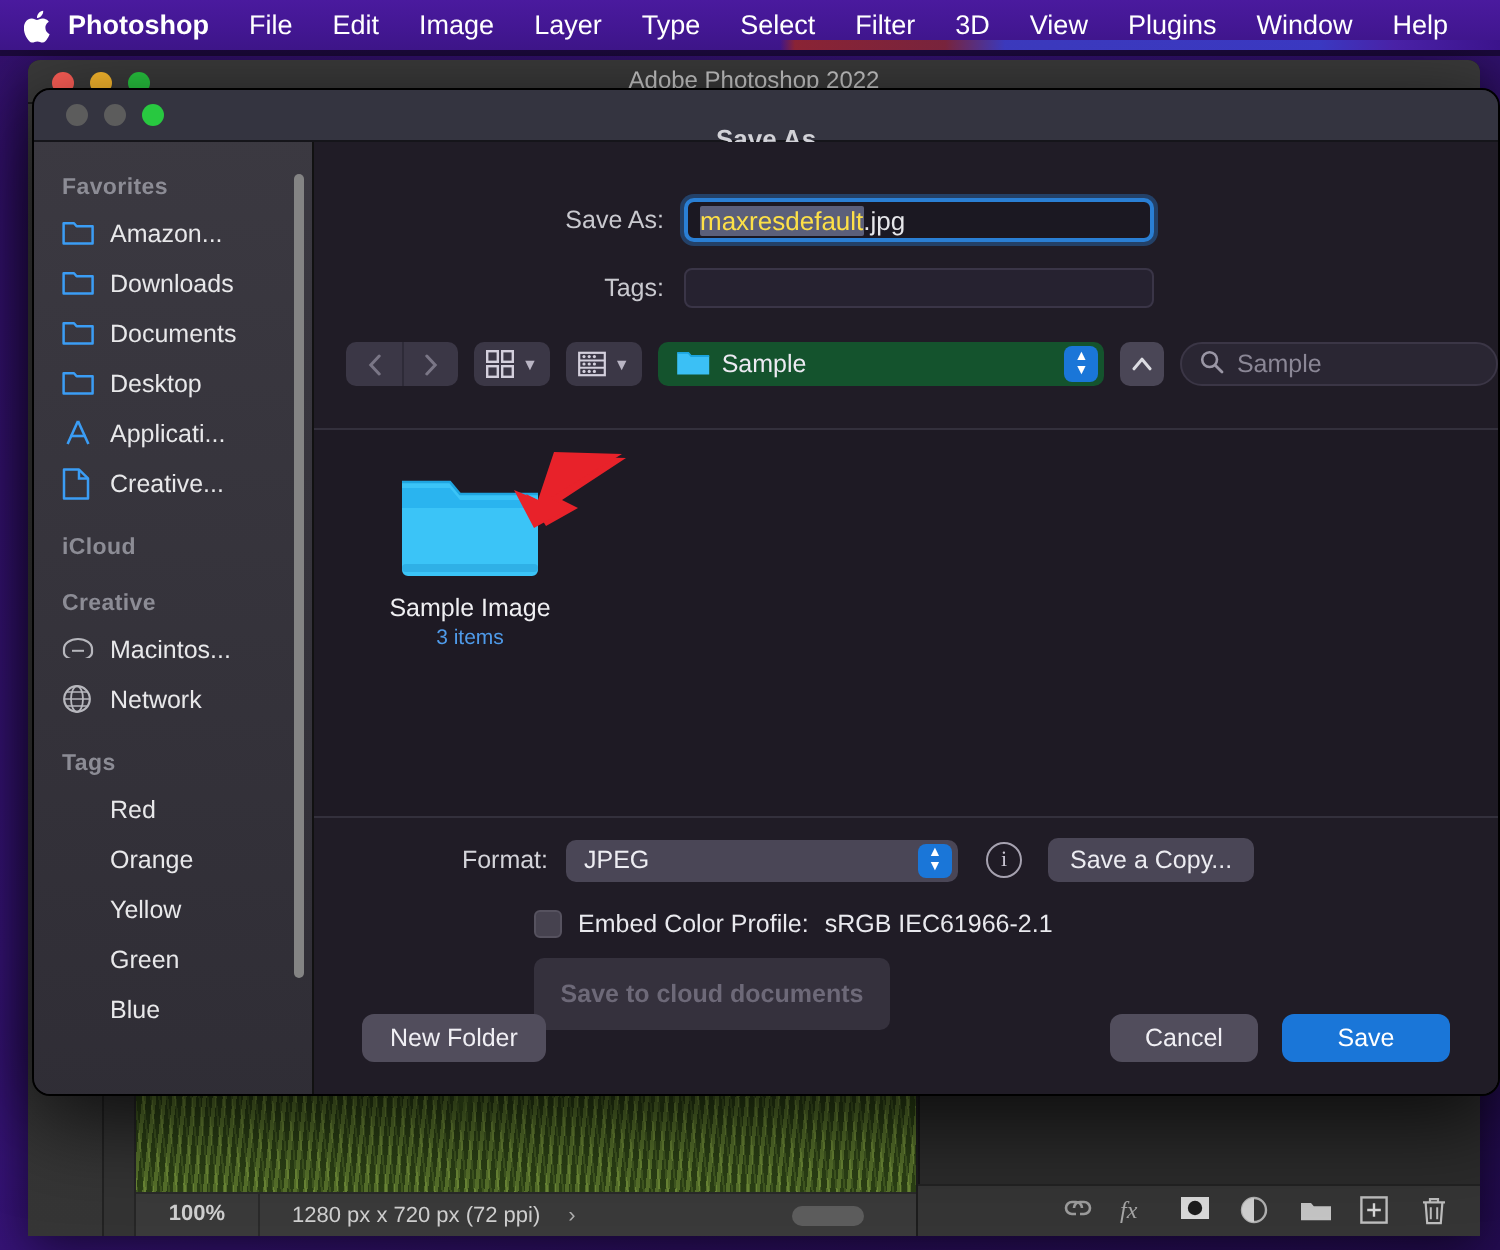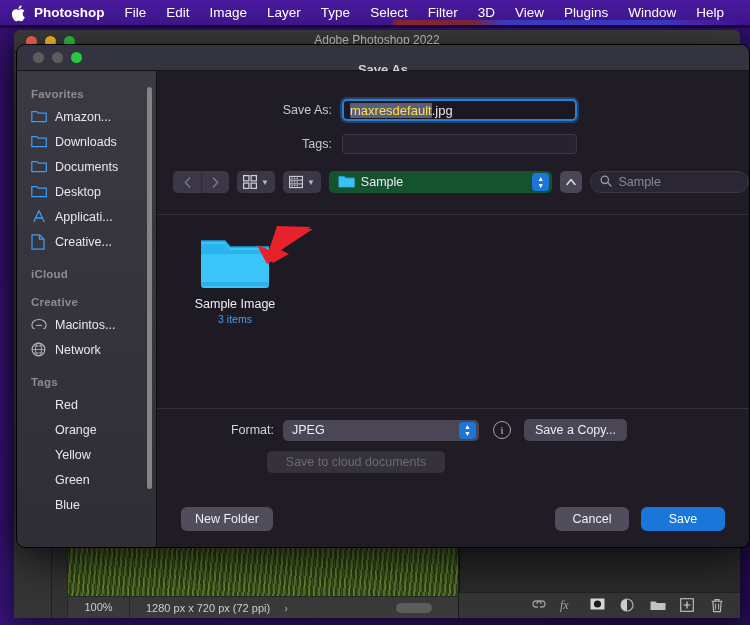--- a/index.html
+++ b/index.html
@@ -131,21 +131,21 @@
       linear-gradient(180deg,#2f4018 0%, #4a6524 40%, #3b541c 100%);
   }
   #ps-statusbar {
     position: absolute; left: 16px; right: 0; bottom: 0; height: 22px;
     background: #3a3a3a; border-top: 1px solid #2a2a2a;
     display: flex; align-items: center;
     color: #cfcfcf; font-size: 11px;
   }
   #ps-zoom {
     width: 62px; text-align: center;
-    border-right: 1px solid #2a2a2a; line-height: 21px;
+    border-right: 1px solid #2a2a2a; line-height: 21px; font-weight: bold;
   }
   #ps-dims { padding-left: 16px; }
   #ps-status-arrow { margin-left: 14px; color: #b0b0b0; }
   #ps-scrollpill {
     position:absolute; right: 26px; top: 6px;
     width: 36px; height: 10px; border-radius: 5px; background: #5d5d5d;
   }
 
   
   #ps-panels {
@@ -323,24 +323,24 @@
     display:flex; align-items:center; color:#ececf1; font-size: 12.5px;
   }
   #embed-row { display:flex; align-items:center; margin: 14px 0 0 110px; }
   #embed-check {
     width: 14px; height: 14px; border-radius: 3px;
     background: #46424f; border: 1px solid #56525f; margin-right: 8px;
   }
   #embed-label { color: #e9e9ee; font-size: 12.5px; }
   #embed-value { color: #e9e9ee; font-size: 12.5px; margin-left: 8px; }
   #cloud-btn {
-    margin: 10px 0 0 110px; height: 22px; width: 178px;
+    margin: 10px 0 0 110px; height: 36px; width: 178px;
     background: #35313d; border-radius: 5px;
     display:flex; align-items:center; justify-content:center;
-    color:#6d6978; font-size: 12.5px;
+    color:#6d6978; font-size: 12.5px; font-weight: bold;
   }
 
   
   #sheet-footer { position:absolute; left:0; right:0; bottom: 18px; height: 24px; }
   .btn {
     position: absolute; height: 24px; border-radius: 6px;
     display: flex; align-items: center; justify-content: center;
     font-size: 12.5px; padding: 0 14px;
   }
   #new-folder-btn { left: 24px; background: #514d5c; color: #f0eff4; }
@@ -672,20 +672,25 @@
               <span>JPEG</span>
               <span id="format-stepper">
                 <span>▲</span>
                   <span>▼</span>
               </span>
             </div>
             <div id="info-btn">i</div>
             <div id="save-copy-btn">Save a Copy...</div>
           </div>
 
+          <div id="embed-row">
+            <span id="embed-check"></span>
+            <span id="embed-label">Embed Color Profile:</span>
+            <span id="embed-value">sRGB IEC61966-2.1</span>
+          </div>
 
           <div id="cloud-btn">Save to cloud documents</div>
         </div>
 
         <div id="sheet-footer">
           <div class="btn" id="new-folder-btn">New Folder</div>
           <div class="btn" id="cancel-btn">Cancel</div>
           <div class="btn" id="save-btn">Save</div>
         </div>
 

